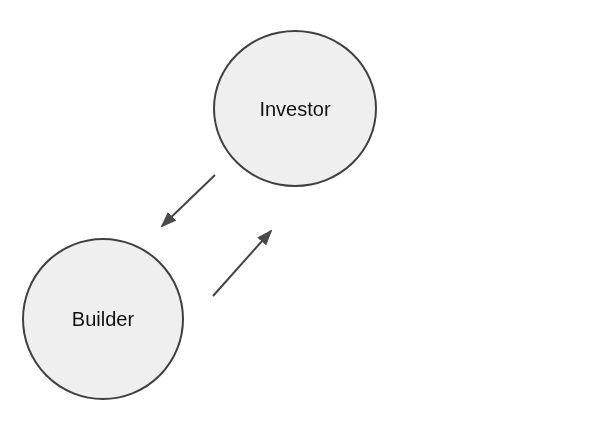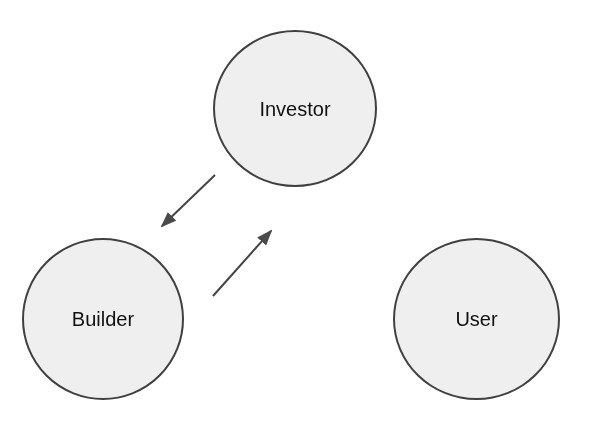--- a/index.html
+++ b/index.html
@@ -58,17 +58,14 @@
   </svg>
 
   <div class="node node-investor">
     <div>Investor</div>
   </div>
 
   <div class="node node-builder">
     <div>Builder</div>
   </div>
 
-  <div class="node node-user">
-    <div>User</div>
-  </div>
 
 </div>
 
 </body></html>

